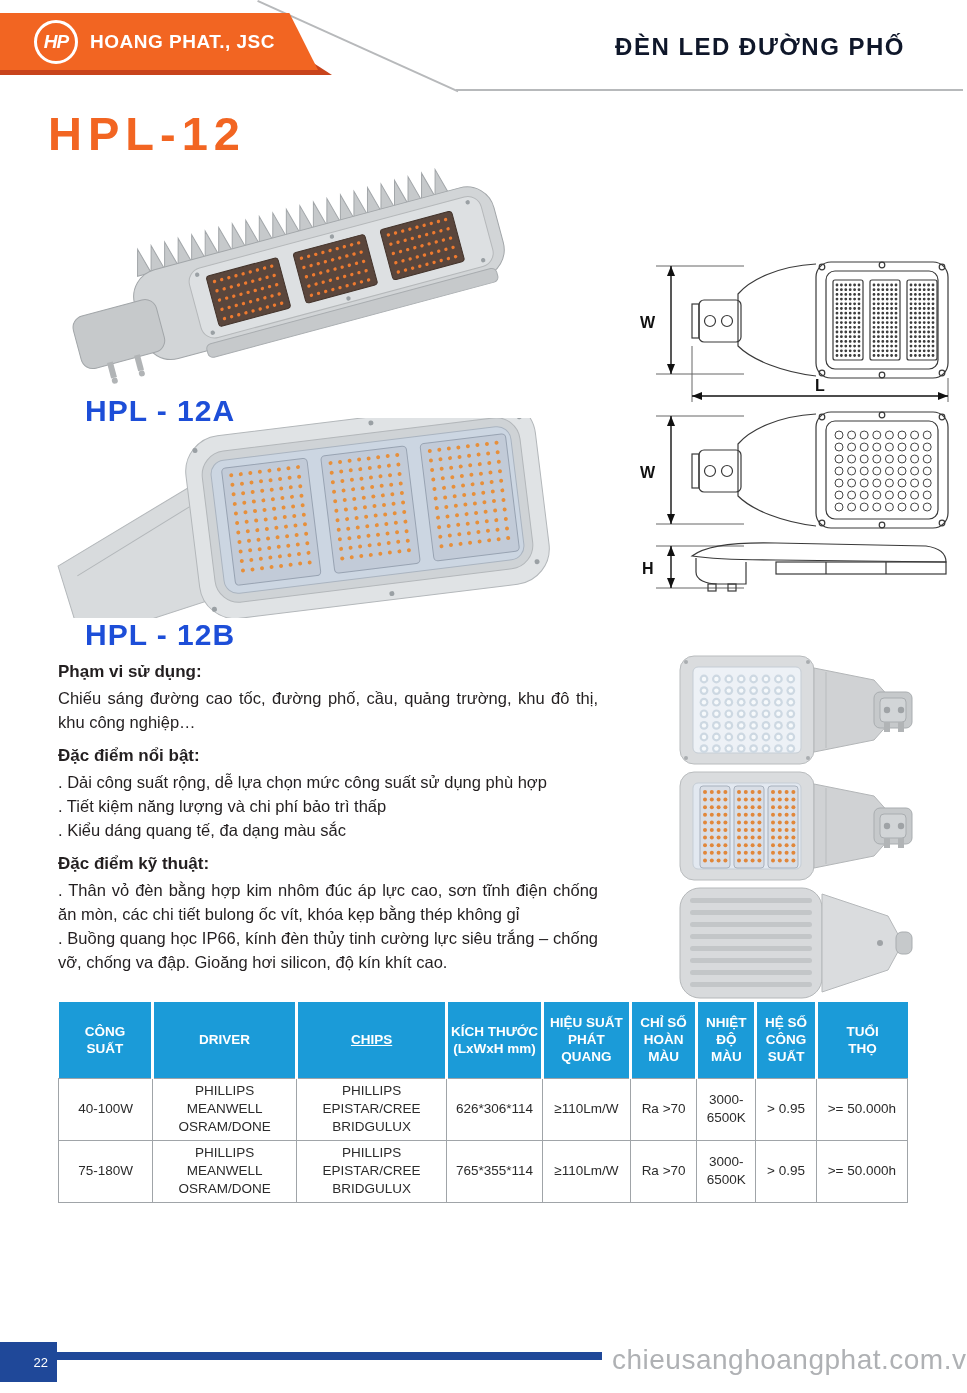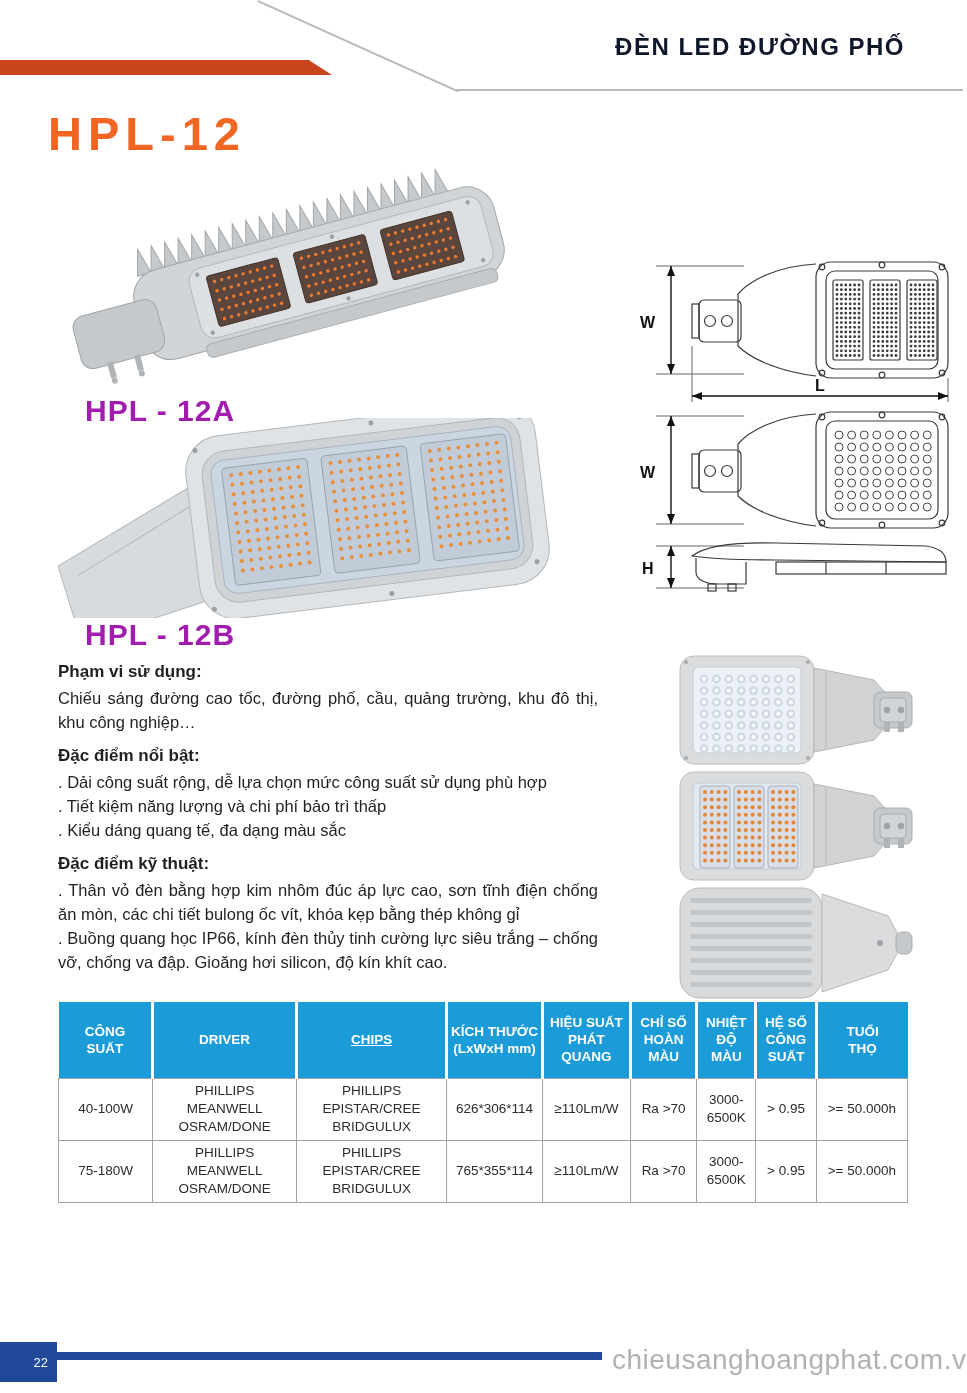--- a/index.html
+++ b/index.html
@@ -18,21 +18,21 @@
   .company{color:#fff;font-weight:bold;font-size:19px;letter-spacing:.5px;margin-left:12px;white-space:nowrap;}
   .diag-rule{position:absolute;left:258px;top:0;width:220px;height:2px;background:#b7b9bb;
         transform:rotate(24.3deg);transform-origin:left top;}
   .horiz-rule{position:absolute;left:456px;top:89px;width:507px;height:2px;background:#b7b9bb;}
   .cat-title{position:absolute;right:62px;top:33px;font-size:24px;font-weight:bold;
         letter-spacing:1.5px;color:#0f172a;white-space:nowrap;}
 
   
   .model-title{position:absolute;left:48px;top:106px;font-size:47px;font-weight:800;
         letter-spacing:6px;color:#f26522;}
-  .variant-label{position:absolute;font-size:30px;font-weight:bold;color:#a21caf;letter-spacing:1px;}
+  .variant-label{position:absolute;font-size:30px;font-weight:bold;color:#1d4ed8;letter-spacing:1px;}
   .variant-a{left:85px;top:394px;}
   .variant-b{left:85px;top:618px;}
 
   
   .art{position:absolute;}
 
   
   .copy{position:absolute;left:58px;top:660px;width:540px;font-size:16.5px;line-height:24px;}
   .copy h3{margin:10px 0 2px;font-size:17px;line-height:24px;}
   .copy p{margin:0;text-align:justify;}
@@ -60,20 +60,24 @@
 
   
   svg text{font-family:"Liberation Sans",sans-serif;font-weight:bold;font-size:16px;fill:#111;}
 </style>
 </head>
 <body>
 
 <div class="page">
 
   <div class="banner-shadow"></div>
+  <div class="banner">
+    <span class="logo">HP</span>
+    <span class="company">HOANG PHAT., JSC</span>
+  </div>
   <div class="diag-rule"></div>
   <div class="horiz-rule"></div>
   <div class="cat-title">ĐÈN LED ĐƯỜNG PHỐ</div>
 
   <div class="model-title">HPL-12</div>
 
   <svg class="art" style="left:40px;top:146px;" width="490" height="256" viewBox="0 0 490 256">
     <g transform="rotate(-15 245 128)">
       <path fill="#c6c9cb" stroke="#a2a6a9" stroke-width="1" d="M102,92 L109,66 L116,92 L123,66 L130,92 L137,66 L144,92 L151,66 L158,92 L165,66 L172,92 L179,66 L186,92 L193,66 L200,92 L207,66 L214,92 L221,66 L228,92 L235,66 L242,92 L249,66 L256,92 L263,66 L270,92 L277,66 L284,92 L291,66 L298,92 L305,66 L312,92 L319,66 L326,92 L333,66 L340,92 L347,66 L354,92 L361,66 L368,92 L375,66 L382,92 L389,66 L396,92 L403,66 L410,92 L417,66 L424,92 Z"></path>
       <rect x="92" y="90" width="372" height="92" rx="28" fill="#d2d5d7" stroke="#a2a6a9"></rect>

